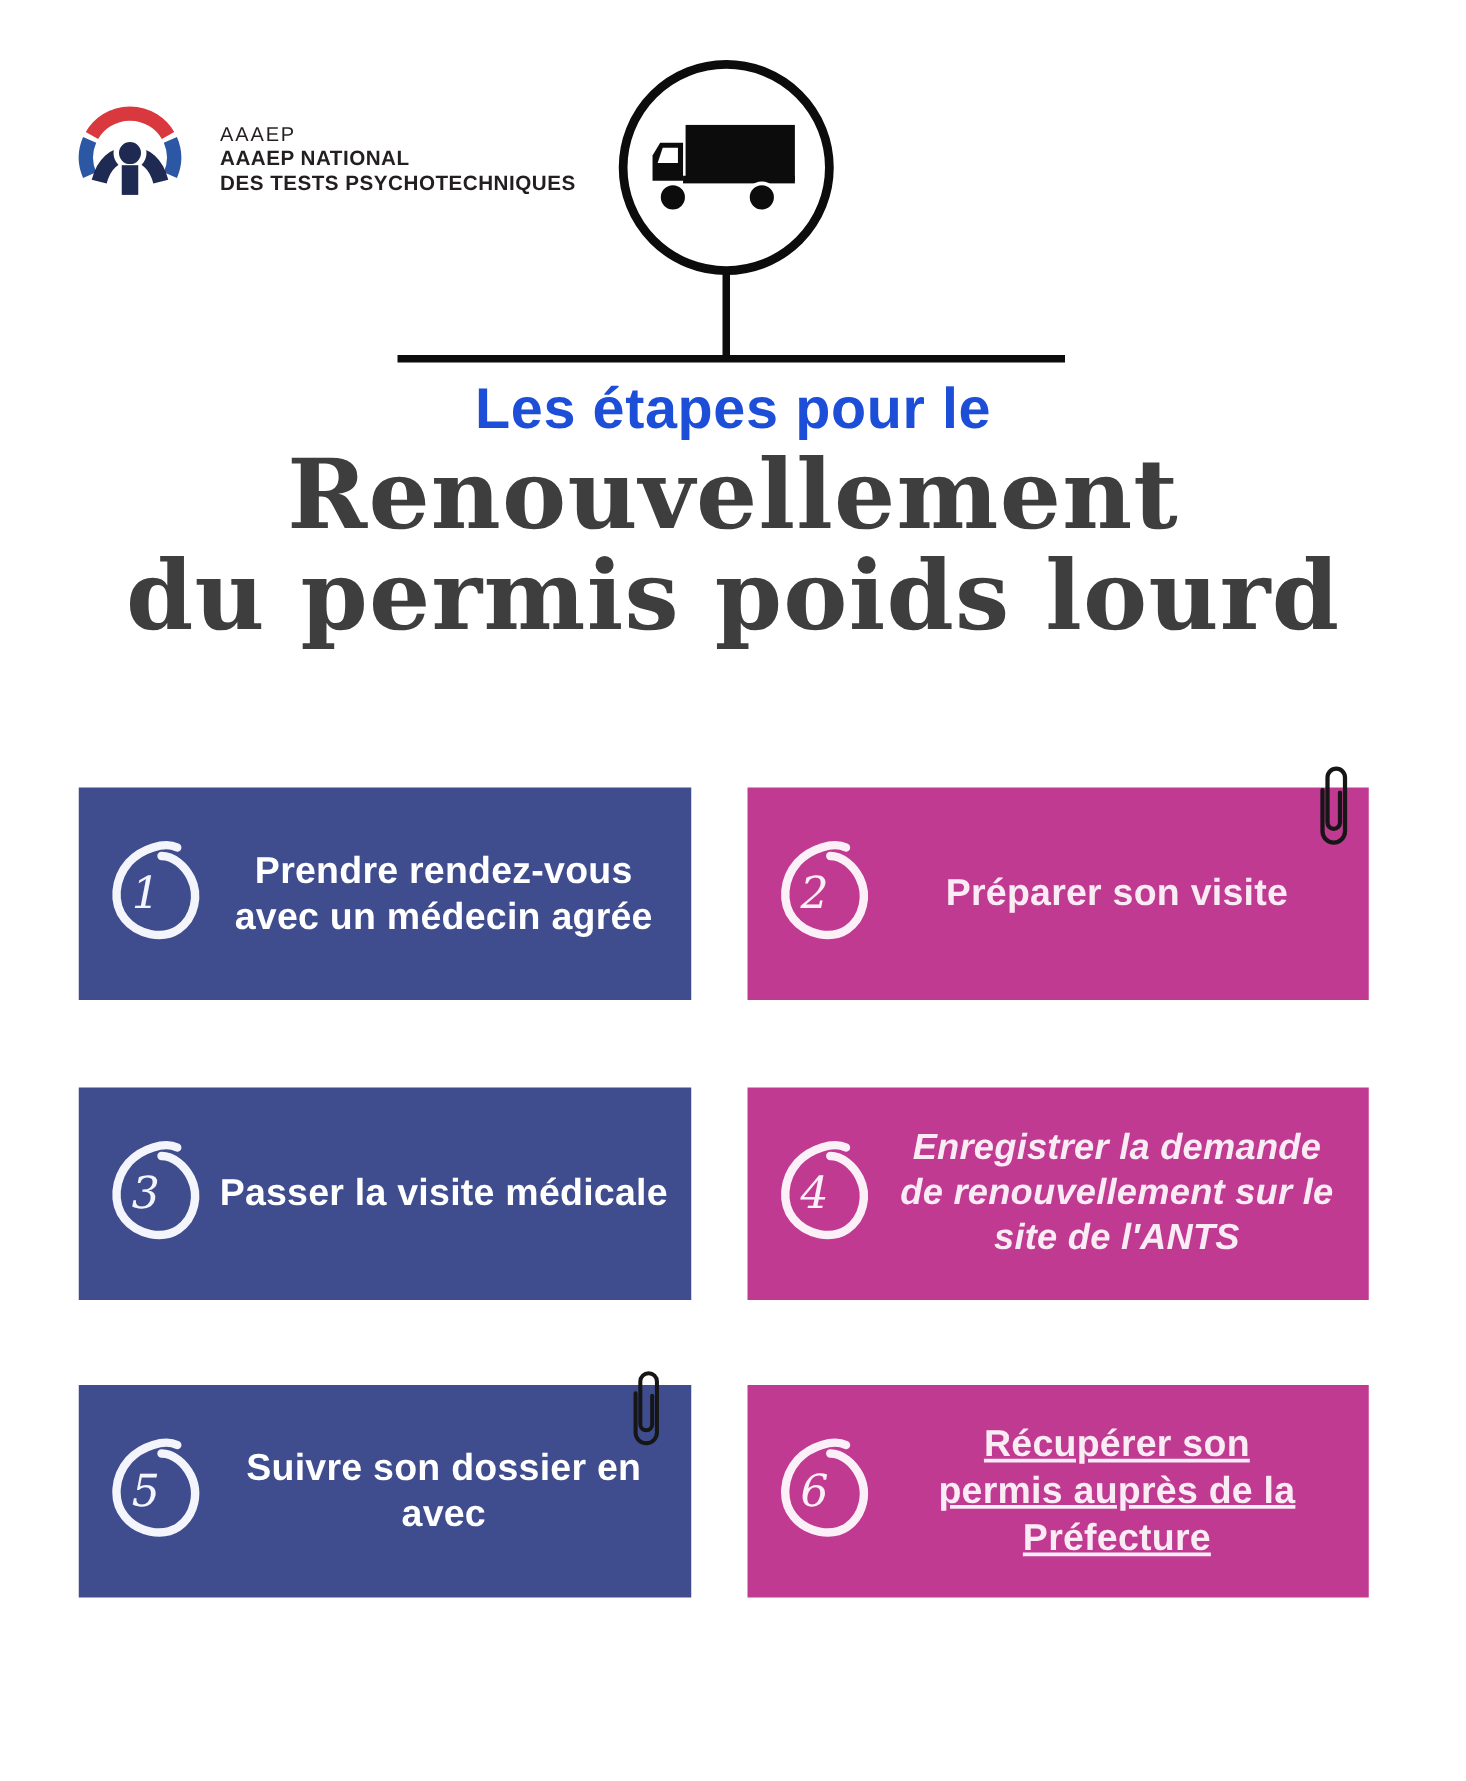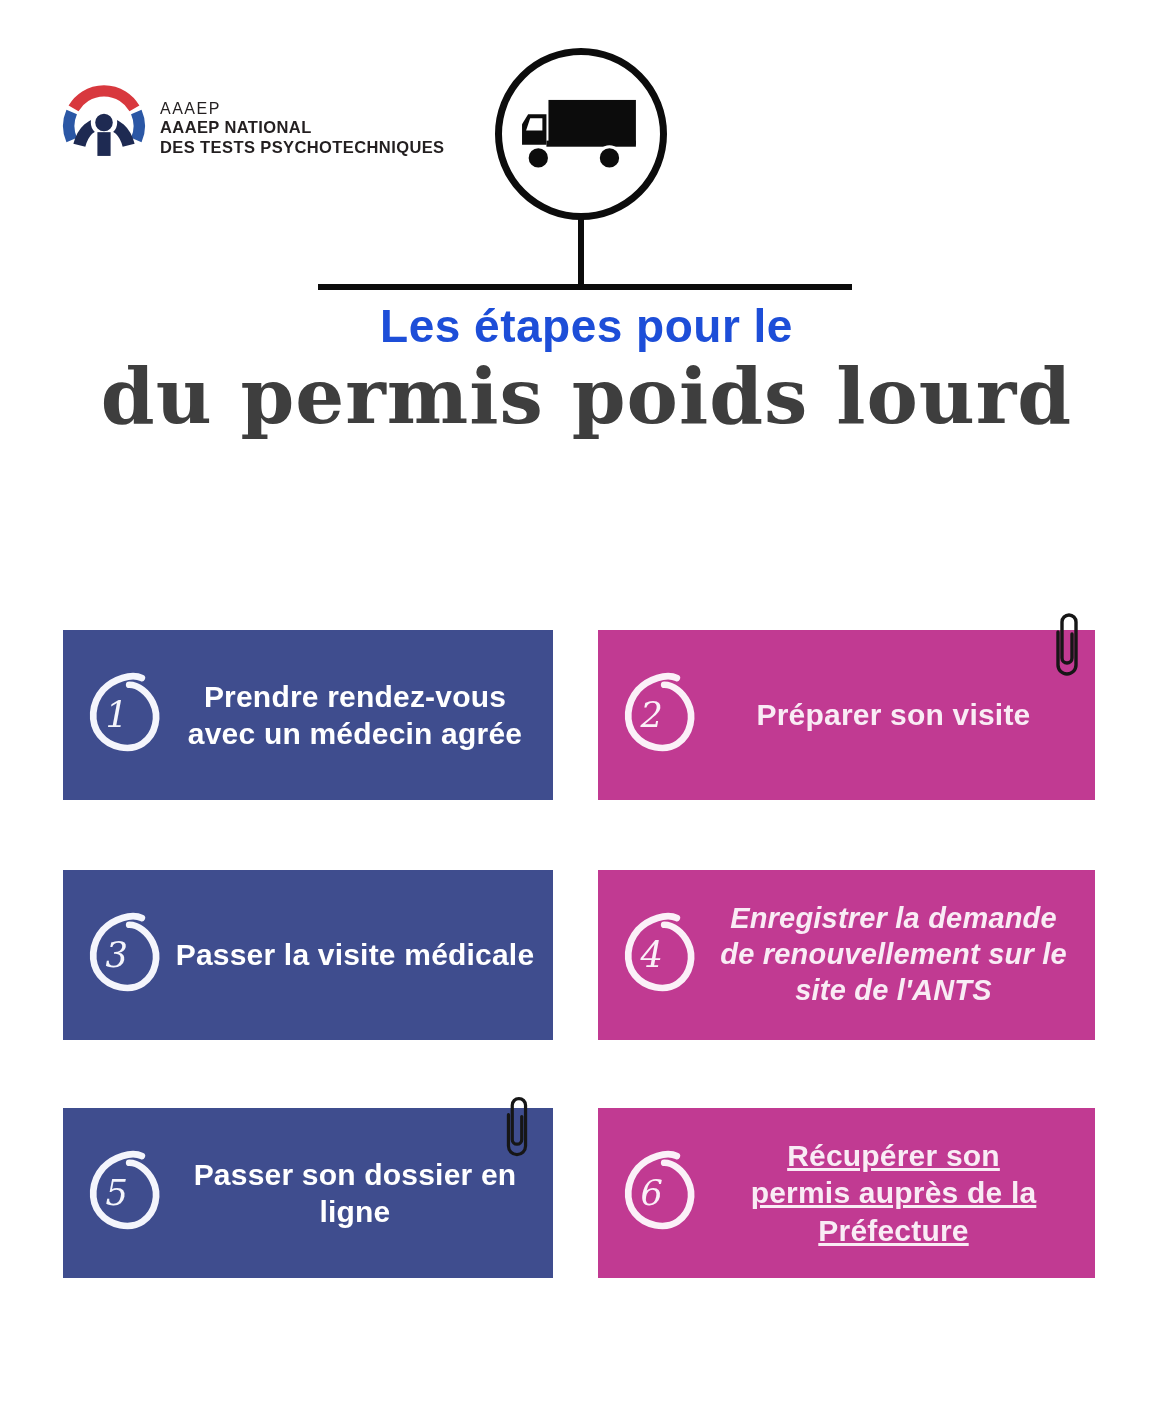--- a/index.html
+++ b/index.html
@@ -1,20 +1,20 @@
 <!DOCTYPE html>
 <html><head>
 <meta charset="utf-8">
 <style>
   * { margin:0; padding:0; box-sizing:border-box; }
   body { font-family:"Liberation Sans", sans-serif; background:#ffffff; }
   .canvas { position:relative; width:1173px; height:1425px; background:#ffffff; overflow:hidden; }
 
   
-  .logo { position:absolute; left:60px; top:82px; display:flex; align-items:center; gap:12px; }
+  .logo { position:absolute; left:60px; top:82px; display:flex; align-items:center; gap:28px; }
   .logo-mark { width:88px; height:88px; }
   .logo-text { display:flex; flex-direction:column; color:#231f20; padding-top:4px; }
   .logo-brand { font-size:16px; font-weight:400; letter-spacing:1.5px; line-height:19px; }
   .logo-line { font-size:16.5px; font-weight:700; letter-spacing:0.4px; line-height:19.5px; }
 
   
   .sign-circle { position:absolute; left:495px; top:48px; width:172px; height:172px;
                  border:7px solid #0c0c0c; border-radius:50%; background:#ffffff;
                  display:flex; align-items:center; justify-content:center; }
   .sign-stem { position:absolute; left:578px; top:218px; width:6px; height:70px; background:#0c0c0c; }
@@ -93,20 +93,21 @@
       <rect x="26" y="44" width="88" height="6" fill="#0c0c0c"></rect>
       <circle cx="18" cy="61" r="11" fill="#0c0c0c" stroke="#ffffff" stroke-width="3"></circle>
       <circle cx="88" cy="61" r="11" fill="#0c0c0c" stroke="#ffffff" stroke-width="3"></circle>
     </svg>
   </div>
   <div class="sign-stem"></div>
   <div class="sign-bar"></div>
 
   <div class="kicker">Les étapes pour le</div>
   <div class="heading">
+    <div>Renouvellement</div>
     <div>du permis poids lourd</div>
   </div>
 
   <div class="step step--blue col-l row-1 s1">
     <svg class="badge" viewBox="0 0 100 100">
       <path class="badge-loop" d="M70,6 C58,0 36,7 24,20 C10,36 8,59 20,74 C32,89 56,94 71,84 C87,73 91,51 83,35 C77,23 66,14 55,14"></path>
       <text class="badge-num" x="40" y="64" text-anchor="middle">1</text>
     </svg>
     <div class="step-text">
         <span>Prendre rendez-vous avec un médecin agrée</span>
@@ -142,21 +143,21 @@
         <span>Enregistrer la demande de renouvellement sur le site de l'ANTS</span>
       </div>
   </div>
 
   <div class="step step--blue col-l row-3 s5">
     <svg class="badge" viewBox="0 0 100 100">
       <path class="badge-loop" d="M70,6 C58,0 36,7 24,20 C10,36 8,59 20,74 C32,89 56,94 71,84 C87,73 91,51 83,35 C77,23 66,14 55,14"></path>
       <text class="badge-num" x="40" y="64" text-anchor="middle">5</text>
     </svg>
     <div class="step-text">
-        <span>Passer son dossier en ligne</span>
+        <span>Suivre son dossier en avec</span>
       </div>
   </div>
 
   <div class="step step--pink col-r row-3 s6">
     <svg class="badge" viewBox="0 0 100 100">
       <path class="badge-loop" d="M70,6 C58,0 36,7 24,20 C10,36 8,59 20,74 C32,89 56,94 71,84 C87,73 91,51 83,35 C77,23 66,14 55,14"></path>
       <text class="badge-num" x="40" y="64" text-anchor="middle">6</text>
     </svg>
     <div class="step-text">
         <span>Récupérer son permis auprès de la Préfecture</span>

